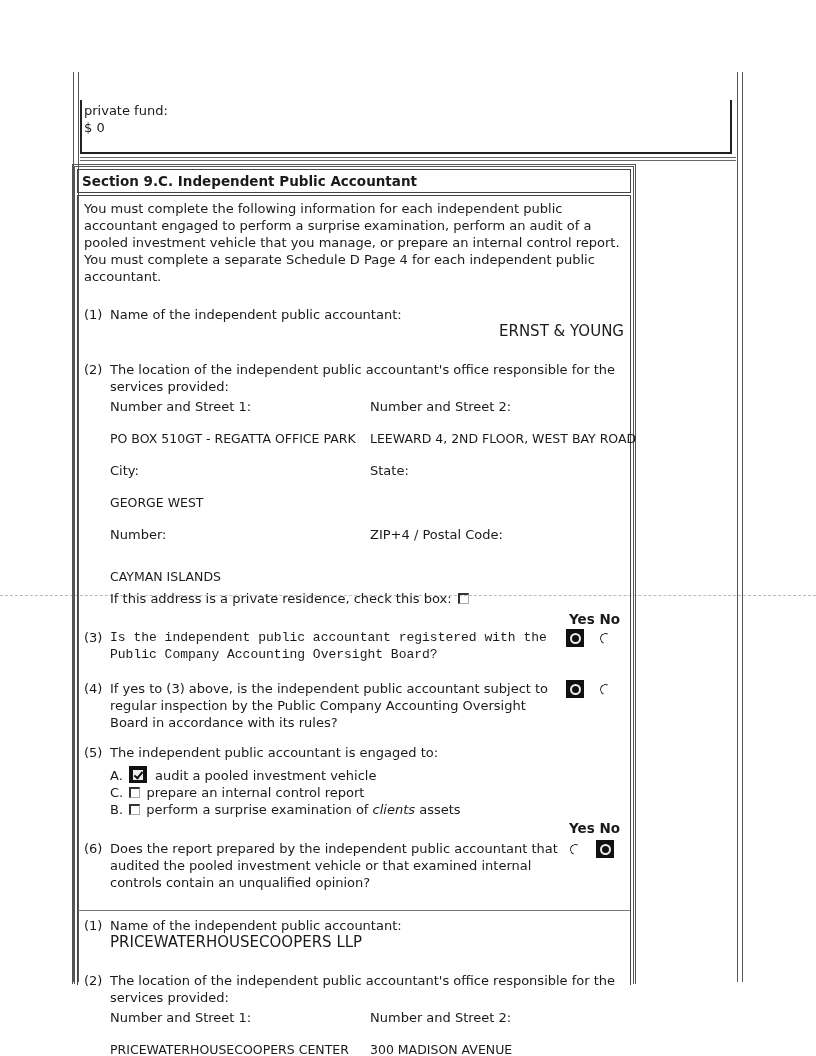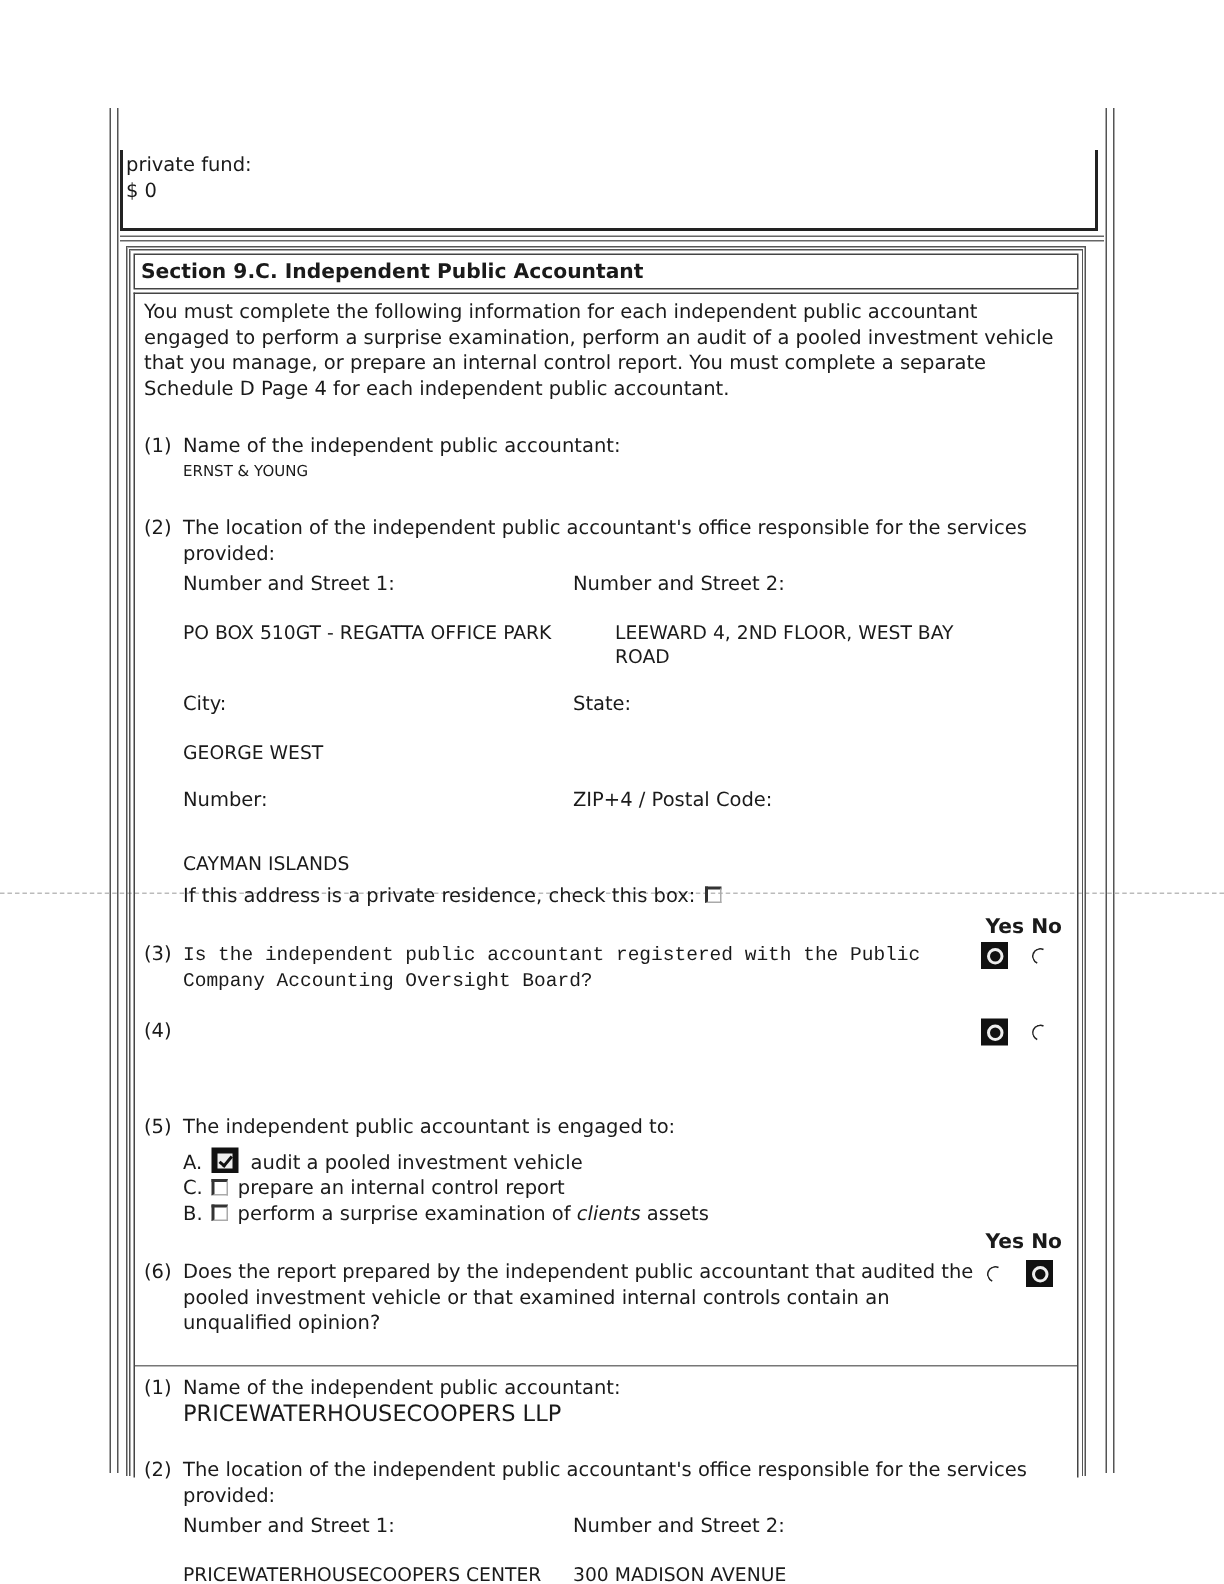--- a/index.html
+++ b/index.html
@@ -25,21 +25,21 @@
       border-left: 2px solid #222; border-right: 2px solid #222; border-bottom: 2px solid #222;
       box-sizing: border-box; padding: 2px 6px 0 2px;
     }
     .prev-box .line { font-size: 13px; line-height: 17px; }
     .prev-sep {
       position: absolute; left: 80px; top: 157px; width: 656px; height: 4px;
       border-top: 1px solid #666; border-bottom: 1px solid #666; box-sizing: border-box;
     }
     
     .section {
-      position: absolute; left: 84px; top: 164px; width: 640px; height: 820px;
+      position: absolute; left: 72px; top: 164px; width: 564px; height: 820px;
       box-sizing: border-box;
       border-left: 3px double #555; border-right: 3px double #555; border-top: 3px double #555;
     }
     .section-header {
       margin: 2px 2px 0 2px; border: 1px solid #444; padding: 3px 4px;
       font-weight: bold; font-size: 13.5px; line-height: 16px;
     }
     .section-body {
       margin: 2px 2px 0 2px; border-left: 1px solid #444; border-right: 1px solid #444;
       border-top: 1px solid #444; padding: 4px 6px 0 6px; height: 790px; box-sizing: border-box;
@@ -107,31 +107,31 @@
 <div class="prev-sep"></div>
 
 <div class="section">
   <div class="section-header">Section 9.C. Independent Public Accountant</div>
   <div class="section-body">
     <p class="intro">You must complete the following information for each independent public accountant engaged to perform a surprise examination, perform an audit of a pooled investment vehicle that you manage, or prepare an internal control report. You must complete a separate Schedule D Page 4 for each independent public accountant.</p>
 
     <div class="q" style="margin-bottom:21px;">
       <span class="num">(1)</span>
       <div class="txt">Name of the independent public accountant:</div>
-      <div class="ans" style="font-size:10px;">ERNST &amp; YOUNG</div>
+      <div class="ans" style="font-size:15px;text-align:right;">ERNST &amp; YOUNG</div>
     </div>
 
     <div class="q" style="margin-bottom:4px;">
       <span class="num">(2)</span>
       <div class="txt" style="margin-bottom:4px;">The location of the independent public accountant's office responsible for the services provided:</div>
       <div class="addr-grid">
         <div>Number and Street 1:</div>
         <div>Number and Street 2:</div>
         <div style="font-size:12.5px;">PO BOX 510GT - REGATTA OFFICE PARK</div>
-        <div style="font-size:12.5px;margin-left:28px;">LEEWARD 4, 2ND FLOOR, WEST BAY ROAD</div>
+        <div style="font-size:12.5px;">LEEWARD 4, 2ND FLOOR, WEST BAY ROAD</div>
         <div>City:</div>
         <div>State:</div>
         <div style="font-size:12.5px;">GEORGE WEST</div>
         <div></div>
         <div>Number:</div>
         <div>ZIP+4 / Postal Code:</div>
         <div style="font-size:12.5px; margin-top:10px;">CAYMAN ISLANDS</div>
         <div></div>
       </div>
       <div style="padding-left:26px; margin-top:5px;">
@@ -150,20 +150,21 @@
         <div class="txt" style="padding-right:60px;font-family:Liberation Mono, monospace;">Is the independent public accountant registered with the Public Company Accounting Oversight Board?</div>
         <div class="radio-col" style="top:0;">
           <span class="radio-yes radio-sel" style="left:0;"></span>
           <span class="radio-no radio-unsel" style="left:30px;"></span>
         </div>
       </div>
     </div>
 
     <div class="q" style="margin-top:17px; height:64px;">
       <span class="num">(4)</span>
+      <div class="txt" style="padding-right:60px;">If yes to (3) above, is the independent public accountant subject to regular inspection by the Public Company Accounting Oversight Board in accordance with its rules?</div>
       <div class="radio-col" style="top:0;">
         <span class="radio-yes radio-sel" style="left:0;"></span>
         <span class="radio-no radio-unsel" style="left:30px;"></span>
       </div>
     </div>
 
     <div class="q">
       <span class="num">(5)</span>
       <div class="txt" style="margin-bottom:5px;">The independent public accountant is engaged to:</div>
       <div class="engaged-item">

